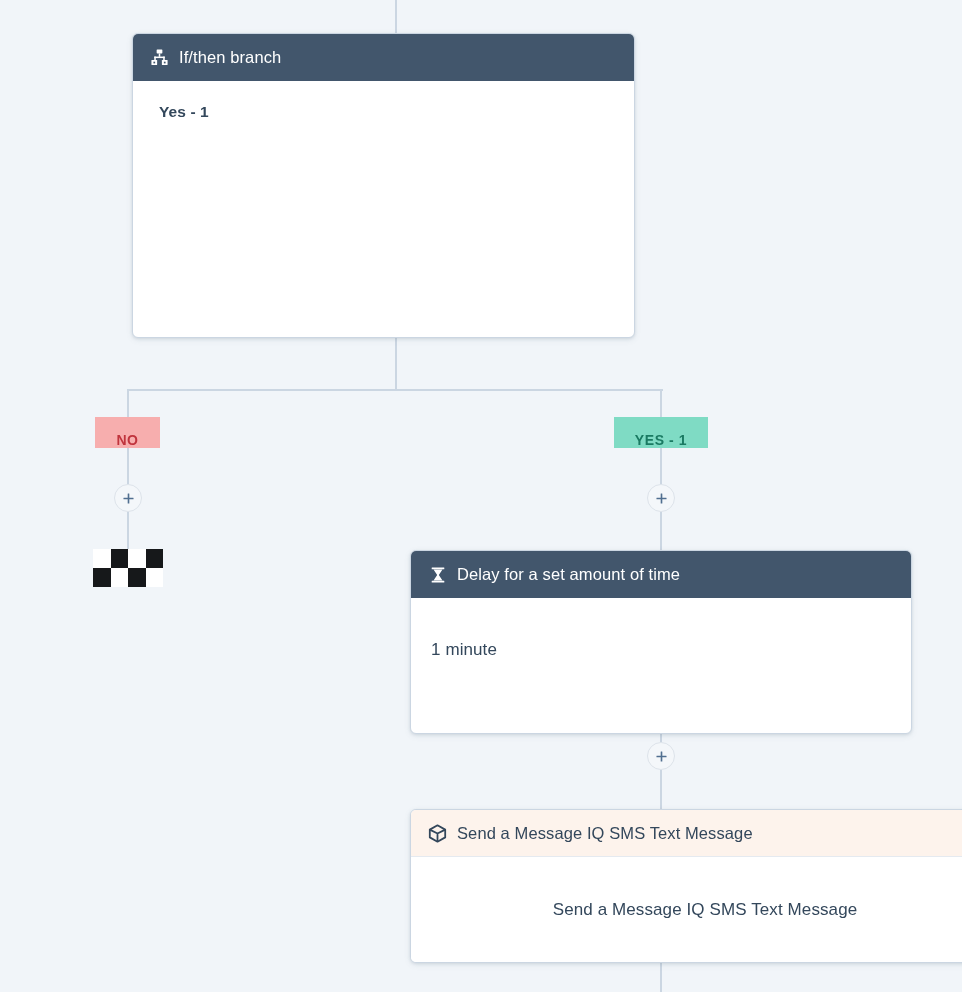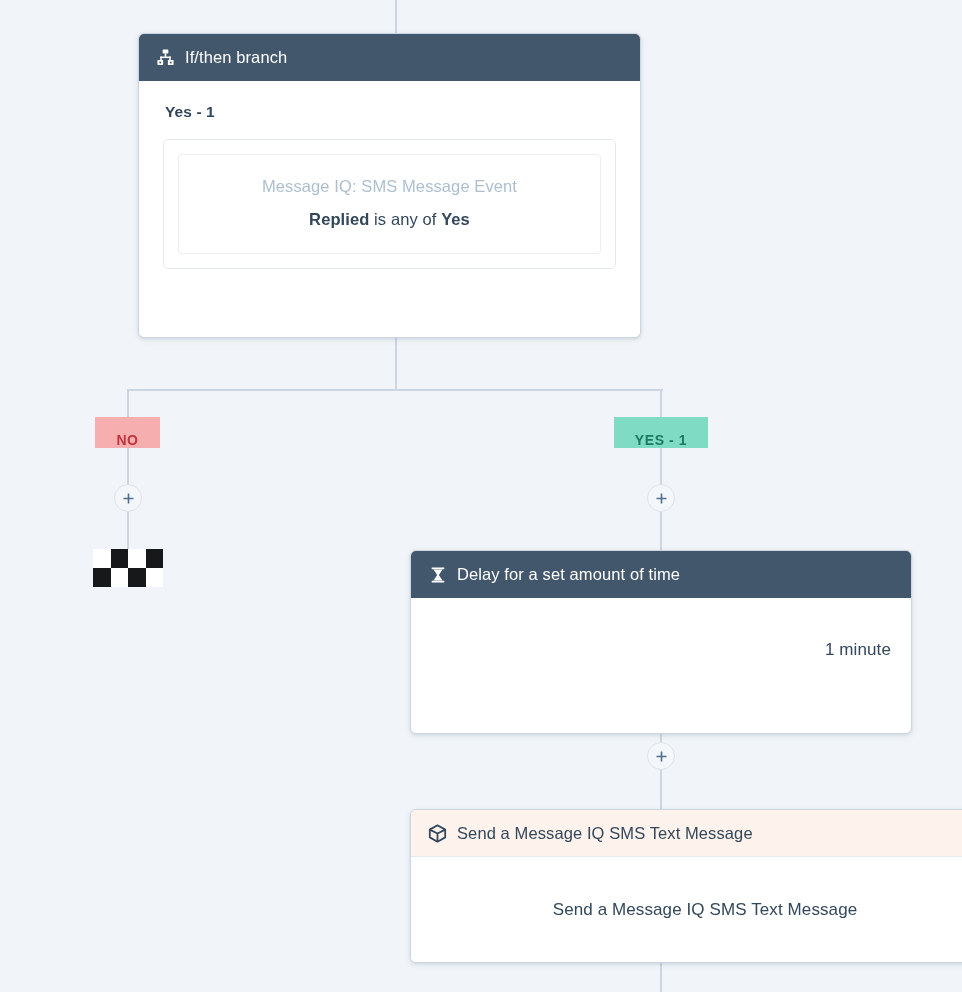--- a/index.html
+++ b/index.html
@@ -66,21 +66,21 @@
   .icon {
     display: inline-flex;
     align-items: center;
     justify-content: center;
     flex: 0 0 auto;
     width: 19px;
     height: 19px;
   }
 
   
-  #branch-card { left: 138px; top: 33px; width: 503px; height: 305px; }
+  #branch-card { left: 132px; top: 33px; width: 503px; height: 305px; }
   #branch-card .card-body { padding: 22px 24px 26px 24px; }
   .branch-title {
     font-size: 15.5px;
     font-weight: bold;
     color: #33475b;
     margin: 0 0 18px 2px;
     letter-spacing: .1px;
   }
   .filter-outer {
     border: 1px solid #e3e9f0;
@@ -153,21 +153,21 @@
   }
   #end-node i { display: block; width: 100%; height: 100%; }
   #end-node i.b { background: #16181a; }
 
   
   #delay-card { left: 410px; top: 550px; width: 502px; height: 184px; }
   #delay-card .card-body {
     height: 103px;
     display: flex;
     align-items: center;
-    justify-content: flex-end;
+    justify-content: flex-start;
   }
   .body-text {
     font-size: 17px;
     color: #33475b;
     letter-spacing: .1px;
     text-align: center;
     padding: 0 20px;
   }
 
   
@@ -215,28 +215,20 @@
           <rect x="9.2" y="5.7" width="1.6" height="3.6" fill="#ffffff"></rect>
           <rect x="4.5" y="9" width="11" height="1.6" fill="#ffffff"></rect>
           <rect x="4.5" y="9" width="1.6" height="3.8" fill="#ffffff"></rect>
           <rect x="13.9" y="9" width="1.6" height="3.8" fill="#ffffff"></rect>
         </svg>
       </span>
       <span>If/then branch</span>
     </div>
     <div class="card-body">
       <div class="branch-title">Yes - 1</div>
-      <div class="filter-outer">
-        <div class="filter-inner">
-          <div class="filter-event">Message IQ: SMS Message Event</div>
-          <div class="filter-rule">
-            <b>Replied</b><span> is any of </span><b>Yes</b>
-          </div>
-        </div>
-      </div>
     </div>
   </div>
 
   <div class="badge badge-no" style="left:95px; top:417px; width:65px;">
     <span>NO</span>
   </div>
 
   <div class="badge badge-yes" style="left:614px; top:417px; width:94px;">
     <span>YES - 1</span>
   </div>

